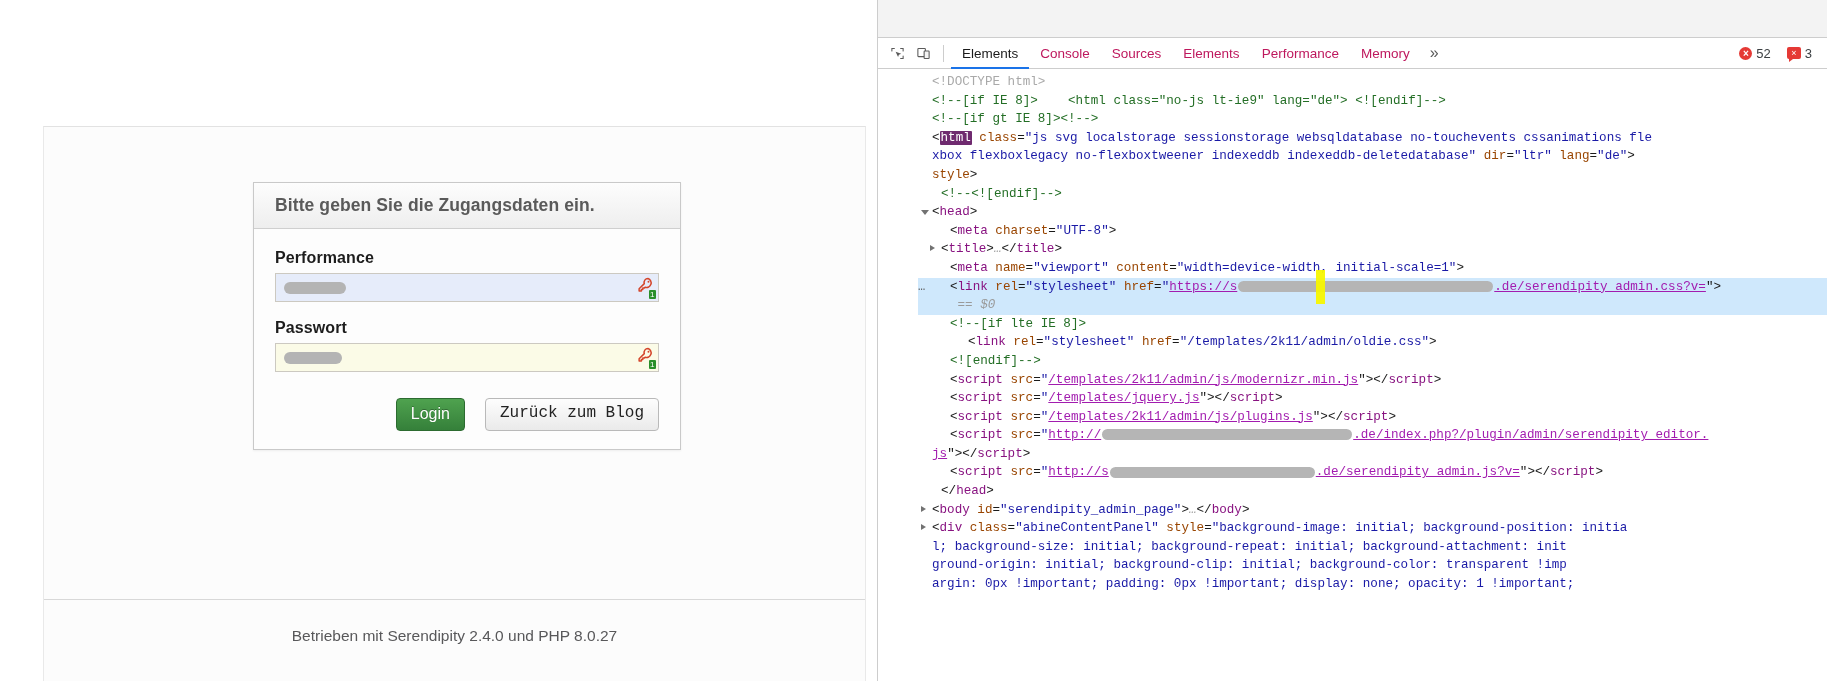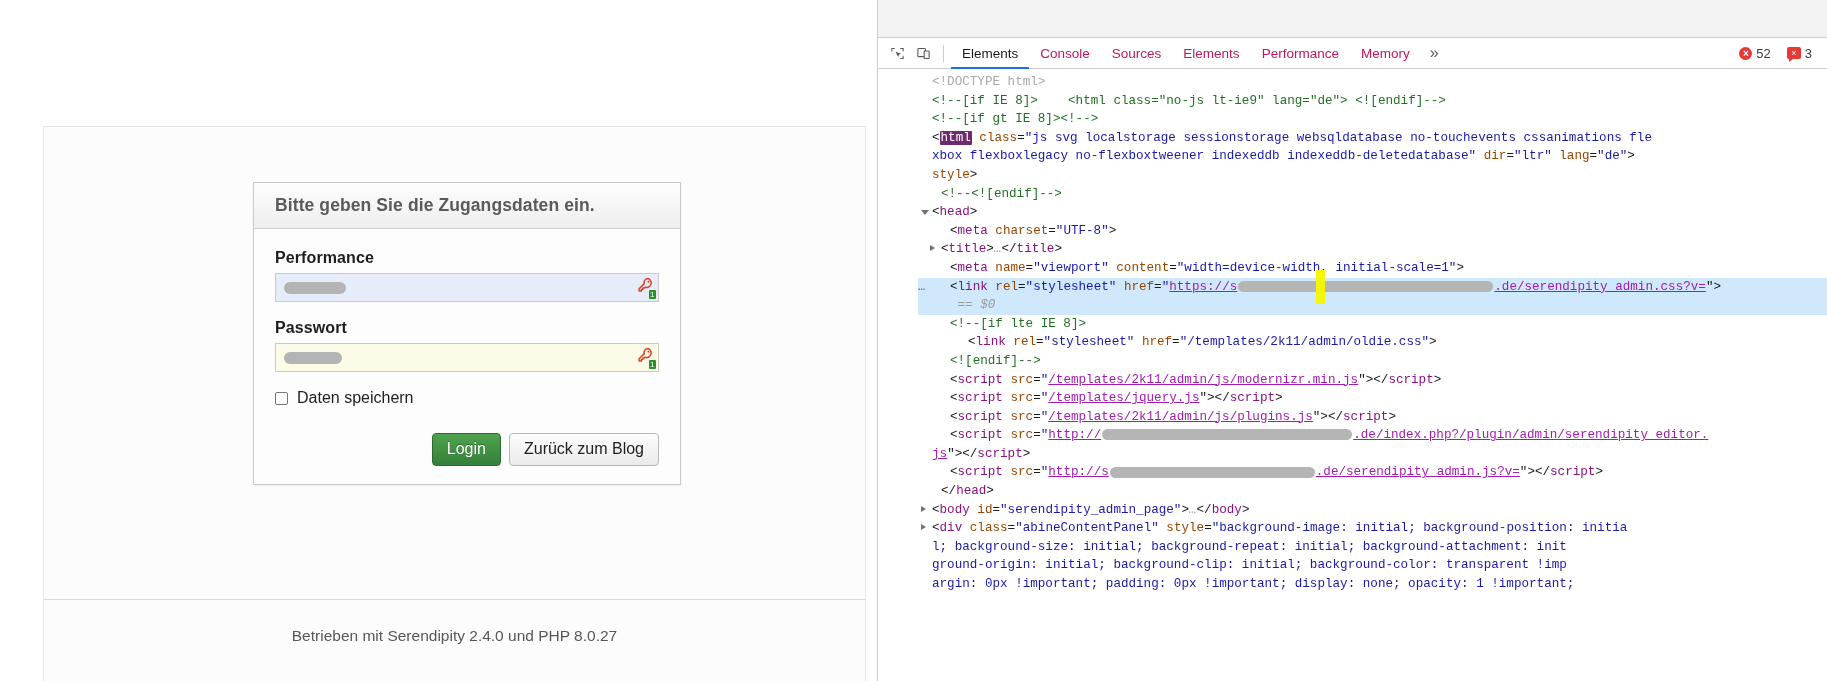--- a/index.html
+++ b/index.html
@@ -115,34 +115,34 @@
 
   .checkbox-row { display: flex; align-items: center; margin: 14px 0 0 0; }
   .cb {
     width: 13px; height: 13px; border: 1px solid #767676;
     background: #fff; margin-right: 9px; border-radius: 2px;
   }
   .cb-label { font-size: 16px; color: #222; }
 
   .btn-row {
     display: flex; justify-content: flex-end; align-items: center;
-    gap: 8px; margin-top: 26px; padding-bottom: 8px;
+    gap: 20px; margin-top: 26px; padding-bottom: 8px;
   }
   .btn {
     font-size: 16px; padding: 6px 14px 7px 14px;
     border-radius: 4px; cursor: pointer; line-height: 1.1;
   }
   .btn-login {
     background: linear-gradient(to bottom, #4fa24f 0%, #35803a 100%);
     border: 1px solid #2c6b30; color: #ffffff;
     text-shadow: 0 -1px 0 rgba(0,0,0,0.3);
   }
   .btn-back {
     background: linear-gradient(to bottom, #fdfdfd 0%, #eaeaea 100%);
-    border: 1px solid #b9b9b9; color: #222;
+    border: 1px solid #b9b9b9; color: #222; font-family: Liberation Mono, monospace;
   }
 
   .footer-sep {
     position: absolute; left: 0; right: 0; top: 472px;
     border-top: 1px solid #d8d8d8;
   }
   .footer-text {
     position: absolute; left: 0; right: 0; top: 500px;
     text-align: center; font-size: 15.5px; color: #58585a;
   }
@@ -344,24 +344,20 @@
               </div>
               <div class="lp-icon">
                 <svg width="17" height="17" viewBox="0 0 24 24">
                   <path d="M15.5 3.5a5.5 5.5 0 0 0-5.2 7.3L3 18.1v3h3.2v-2h2v-2h2l1.2-1.2a5.5 5.5 0 1 0 4.1-12.4z" fill="none" stroke="#d4442a" stroke-width="2.1" stroke-linejoin="round"></path>
                   <circle cx="16.2" cy="8" r="1.4" fill="#d4442a"></circle>
                 </svg>
                 <span class="lp-badge">1</span>
               </div>
             </div>
 
-            <div class="checkbox-row">
-              <span class="cb"></span>
-              <span class="cb-label">Daten speichern</span>
-            </div>
 
             <div class="btn-row">
               <button class="btn btn-login">Login</button>
               <button class="btn btn-back">Zurück zum Blog</button>
             </div>
           </div>
         </div>
 
         <div class="footer-sep"></div>
         <div class="footer-text">Betrieben mit Serendipity 2.4.0 und PHP 8.0.27</div>

